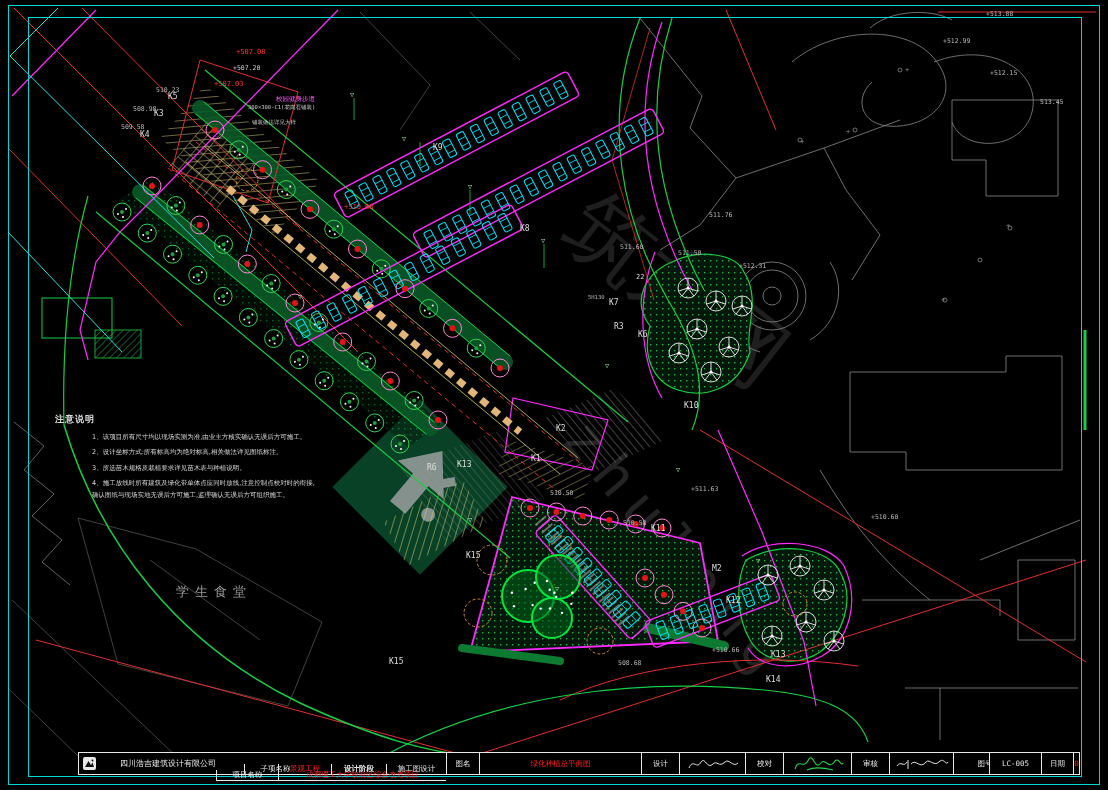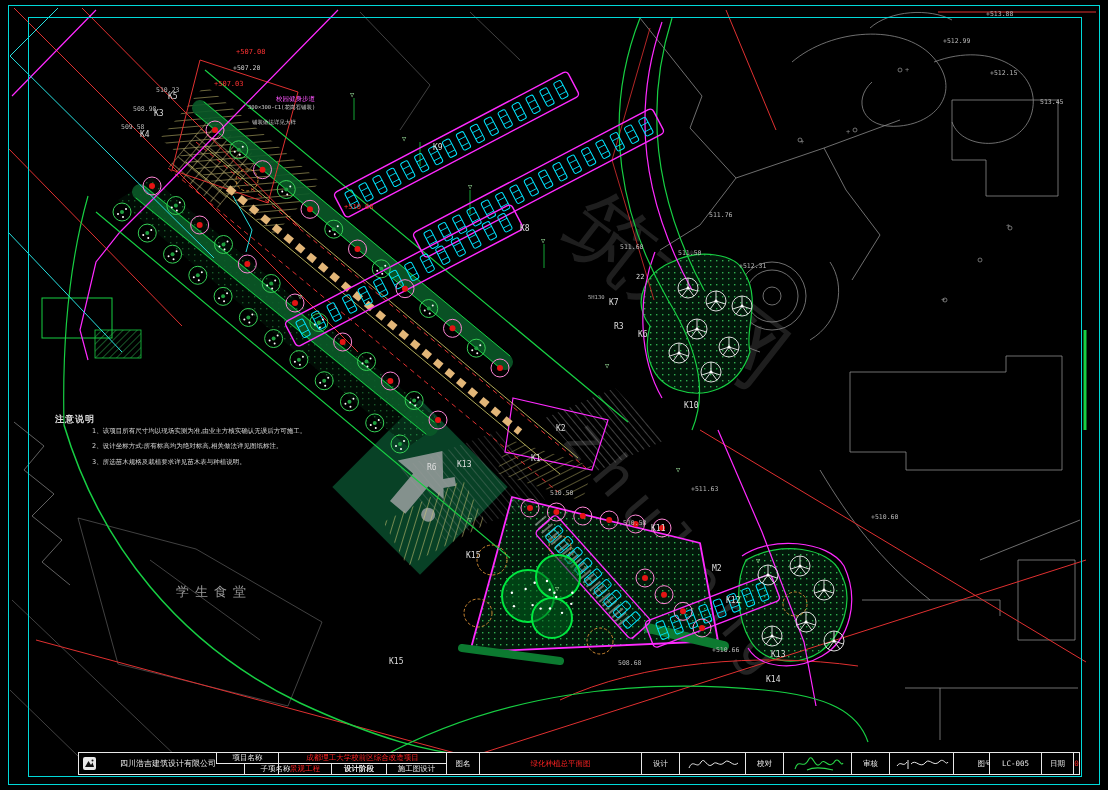--- a/index.html
+++ b/index.html
@@ -5,31 +5,31 @@
   html,body{margin:0;padding:0;background:#000;}
   .canvas{position:relative;width:1108px;height:790px;background:#000;overflow:hidden;
           font-family:"DejaVu Sans",sans-serif;}
   svg text{font-family:"DejaVu Sans Mono",monospace;}
   .frame{position:absolute;border:1px solid #00d8d8;pointer-events:none;}
   .frame.outer{left:8px;top:5px;width:1090px;height:778px;}
   .frame.inner{left:28px;top:17px;width:1052px;height:758px;}
 
   
   .notes{position:absolute;left:55px;top:413px;width:262px;color:#dcdcdc;}
-  .notes .nt{font-size:9px;font-weight:bold;letter-spacing:1px;margin-bottom:0;}
+  .notes .nt{font-size:9px;font-weight:bold;letter-spacing:1px;margin-bottom:6px;}
   .notes .ni{font-size:6.5px;line-height:1.75;margin-bottom:4px;color:#d8d8d8;margin-left:37px;}
 
   
 
   
   .tb{position:absolute;left:78px;top:752px;width:1002px;height:23px;background:#000;
       border:1px solid #e8e8e8;box-sizing:border-box;color:#e8e8e8;}
   .tb .cell{position:absolute;box-sizing:border-box;border-left:1px solid #e8e8e8;
       display:flex;align-items:center;justify-content:center;font-size:7.5px;overflow:hidden;white-space:nowrap;}
-  .tb .r1{top:0;height:11px;border-bottom:1px solid #e8e8e8;}
+  .tb .r1{top:17px;height:11px;border-bottom:1px solid #e8e8e8;}
   .tb .r2{top:11px;height:10px;}
   .tb .full{top:0;height:21px;}
   .tb .red{color:#ff2222;}
   .tb .company{justify-content:space-between;padding-left:4px;gap:5px;border-left:none;}
   .logo{width:13px;height:13px;background:#e8e8e8;border-radius:2px;flex:0 0 auto;
         display:flex;align-items:center;justify-content:center;}
 </style>
 </head>
 <body>
 
@@ -438,20 +438,21 @@
 <div class="frame outer"></div>
 <div class="frame inner"></div>
 
 
 <div class="notes">
   <div class="nt">注意说明</div>
   <div id="notes-list">
         <div class="ni">1、该项目所有尺寸均以现场实测为准,由业主方核实确认无误后方可施工。</div>
         <div class="ni">2、设计坐标方式:所有标高均为绝对标高,相关做法详见图纸标注。</div>
         <div class="ni">3、所选苗木规格及栽植要求详见苗木表与种植说明。</div>
+        <div class="ni">4、施工放线时所有建筑及绿化带单体点应同时放线,注意控制点校对时的衔接,确认图纸与现场实地无误后方可施工,监理确认无误后方可组织施工。</div>
       </div>
 </div>
 
 
 <div class="tb">
   <div class="cell full company" style="left:0;width:137px;">
     <span class="logo">
       <svg width="11" height="11" viewBox="0 0 11 11">
         <rect width="11" height="11" fill="#e8e8e8"></rect>
         <polygon points="1,9 4.5,3 7,7 8.5,4.5 10,9" fill="#111"></polygon>

